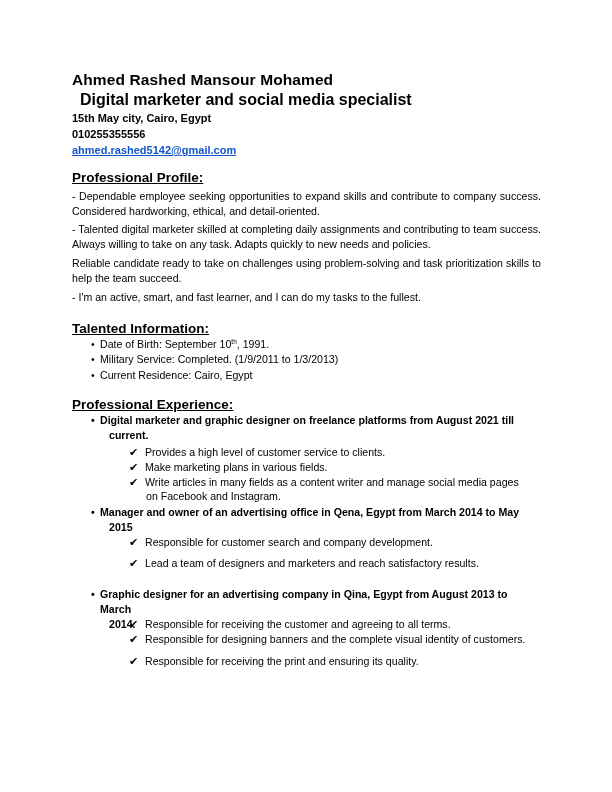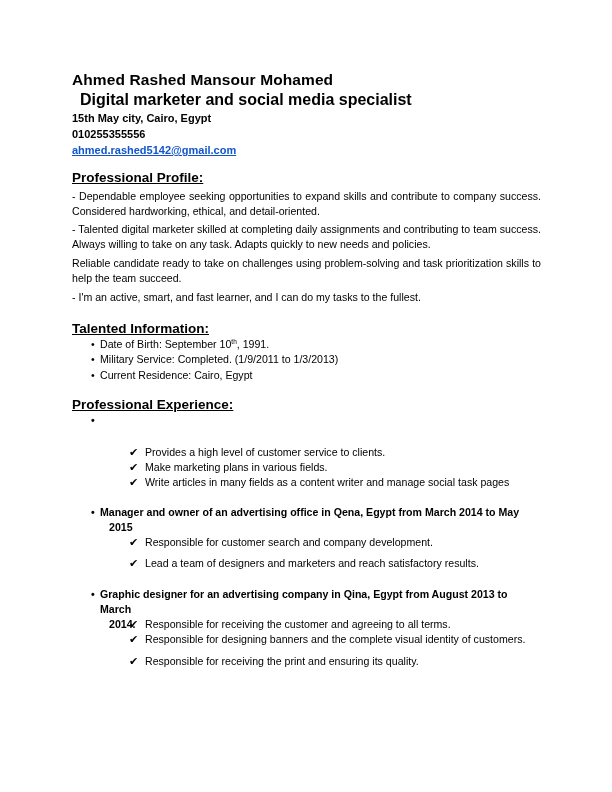--- a/index.html
+++ b/index.html
@@ -48,32 +48,35 @@
   <span class="dot">•</span><span>Military Service: Completed. (1/9/2011 to 1/3/2013)</span>
 </div>
 <div class="abs bullet" style="top:370px;">
   <span class="dot">•</span><span>Current Residence: Cairo, Egypt</span>
 </div>
 
 <div class="abs heading" style="top:398px;">Professional Experience:</div>
 
 <div class="job" style="top:413px;">
   <span class="dot">•</span>
+  <span class="txt">Digital marketer and graphic designer on freelance platforms from August 2021 till</span>
+  <span class="cont">current.</span>
 </div>
 <div class="check" style="top:445px;">
   <span class="mark">✔</span>
   <span class="txt">Provides a high level of customer service to clients.</span>
 </div>
 <div class="check" style="top:460px;">
   <span class="mark">✔</span>
   <span class="txt">Make marketing plans in various fields.</span>
 </div>
 <div class="check" style="top:475px;">
   <span class="mark">✔</span>
-  <span class="txt">Write articles in many fields as a content writer and manage social task pages</span>
+  <span class="txt">Write articles in many fields as a content writer and manage social media pages</span>
+  <span class="cont">on Facebook and Instagram.</span>
 </div>
 
 <div class="job" style="top:505px;">
   <span class="dot">•</span>
   <span class="txt">Manager and owner of an advertising office in Qena, Egypt from March 2014 to May</span>
   <span class="cont">2015</span>
 </div>
 <div class="check" style="top:535px;">
   <span class="mark">✔</span>
   <span class="txt">Responsible for customer search and company development.</span>

